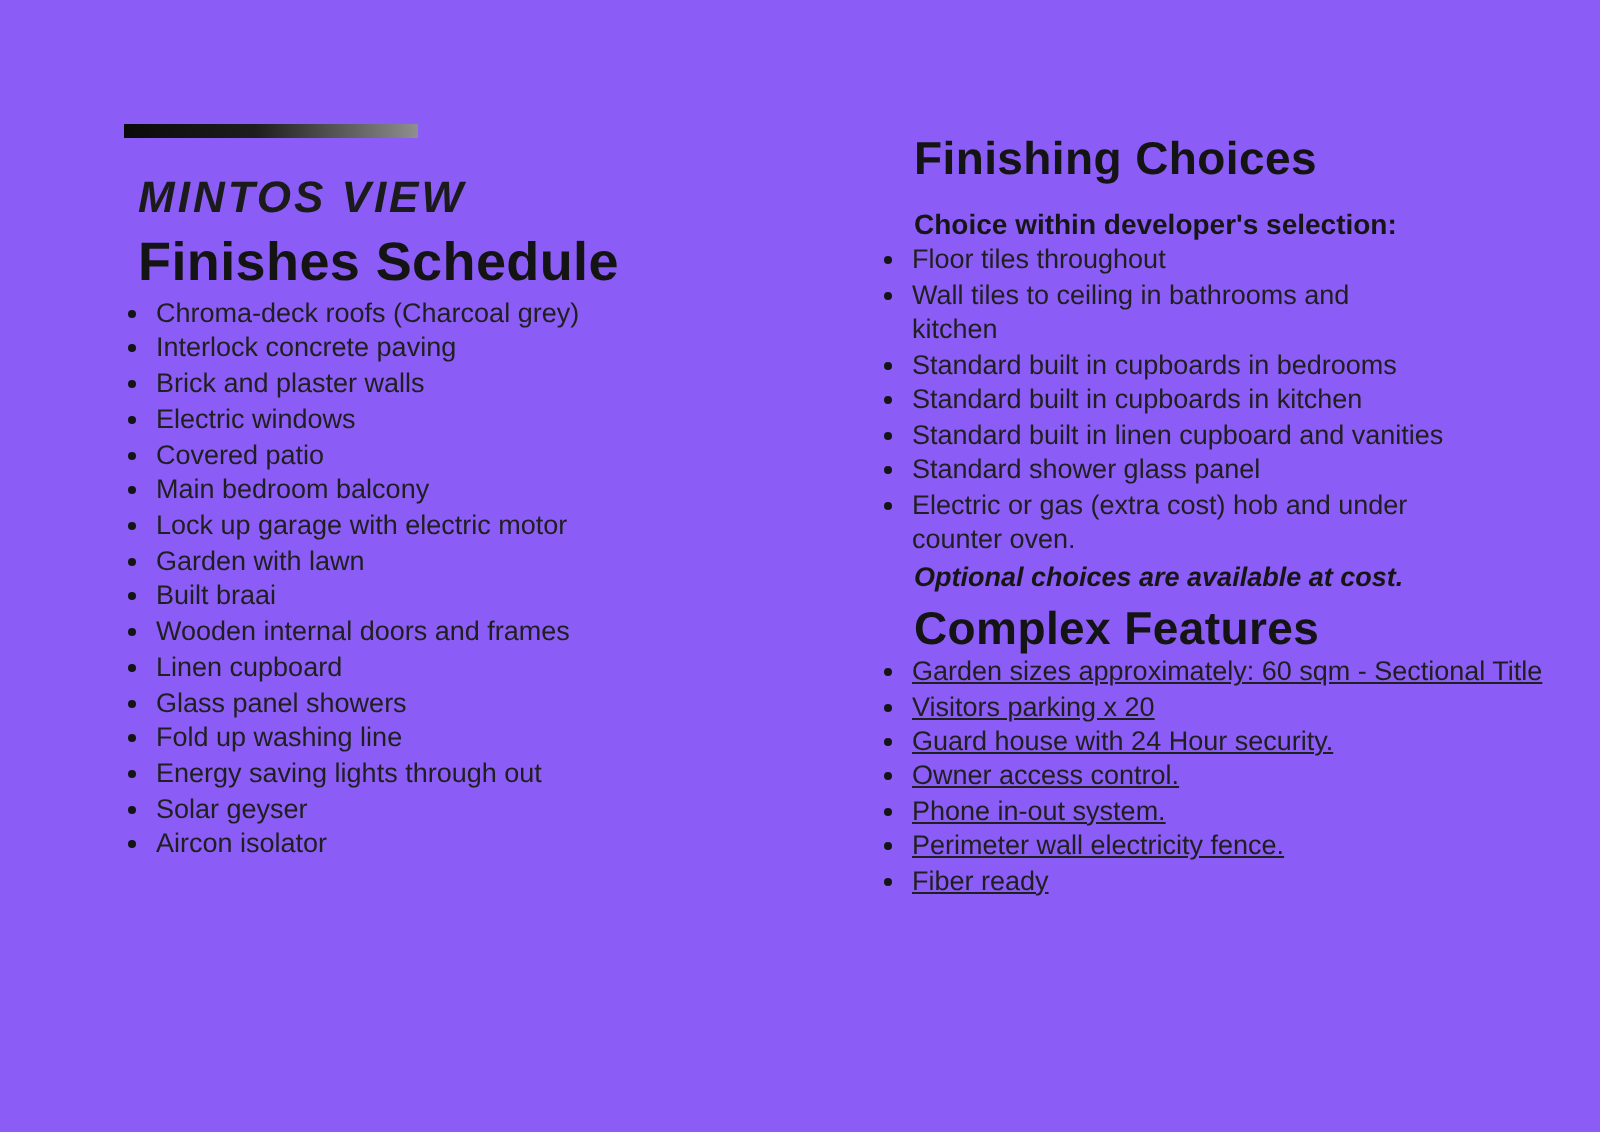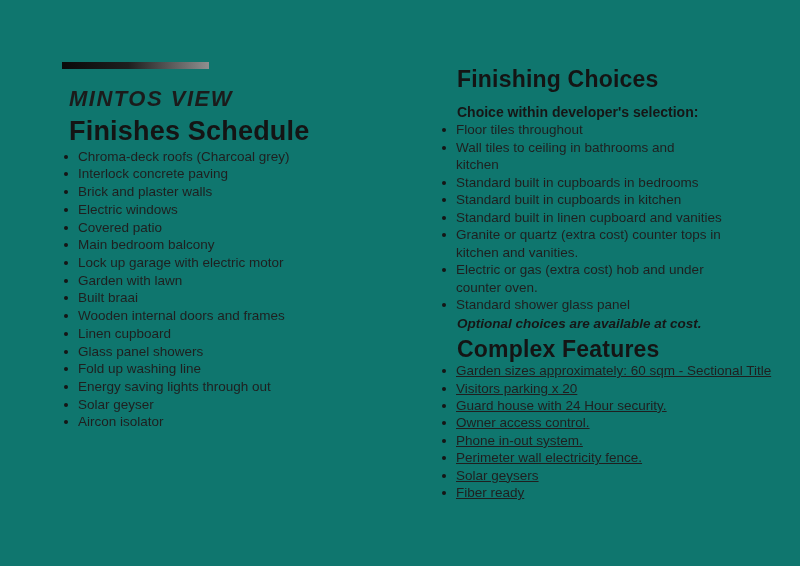--- a/index.html
+++ b/index.html
@@ -1,20 +1,20 @@
 <!DOCTYPE html>
 <html><head>
 <meta charset="utf-8">
 <style>
   html, body { margin: 0; padding: 0; background: #ffffff; }
   .canvas {
     position: relative;
     width: 800px;
     height: 566px;
-    background: #0f766e;
+    background: #8b5cf6;
     overflow: hidden;
     font-family: "Liberation Sans", "DejaVu Sans", sans-serif;
     color: #1d1d1d;
   }
 
   
   .col-left {
     position: absolute;
     left: 62px;
     top: 62px;
@@ -163,43 +163,40 @@
 
         <li>Wall tiles to ceiling in bathrooms and
 kitchen</li>
 
         <li>Standard built in cupboards in bedrooms</li>
 
         <li>Standard built in cupboards in kitchen</li>
 
         <li>Standard built in linen cupboard and vanities</li>
 
-        <li>Granite or quartz (extra cost) counter tops in
-kitchen and vanities.</li>
+
+        <li>Standard shower glass panel</li>
 
         <li>Electric or gas (extra cost) hob and under
 counter oven.</li>
-
-        <li>Standard shower glass panel</li>
       </ul>
     <div class="optional-note">Optional choices are available at cost.</div>
     <h1 class="r-heading h-complex">Complex Features</h1>
     <ul class="blist complex-list">
 
         <li>Garden sizes approximately: 60 sqm - Sectional Title</li>
 
         <li>Visitors parking x 20</li>
 
         <li>Guard house with 24 Hour security.</li>
 
         <li>Owner access control.</li>
 
         <li>Phone in-out system.</li>
 
         <li>Perimeter wall electricity fence.</li>
 
-        <li>Solar geysers</li>
 
         <li>Fiber ready</li>
       </ul>
   </div>
 
 </div>
 
 </body></html>

